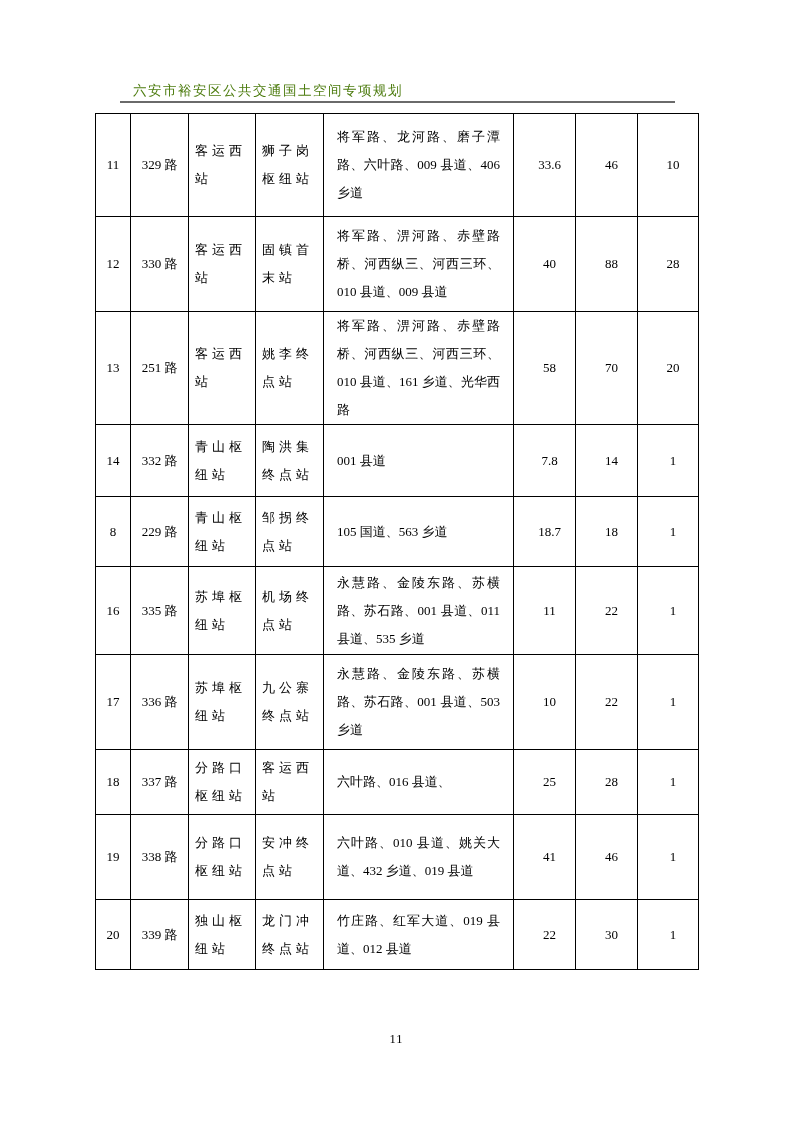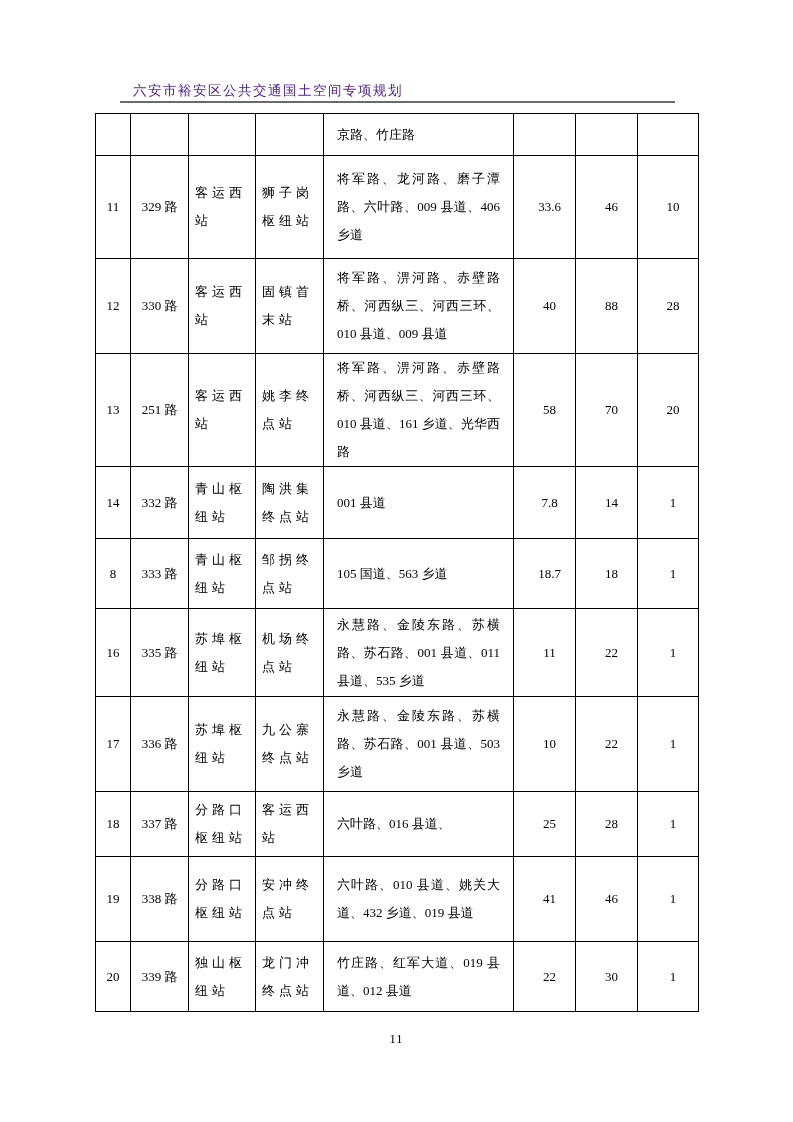--- a/index.html
+++ b/index.html
@@ -8,21 +8,21 @@
     width: 793px; height: 1122px;
     position: relative;
     font-family: "Liberation Serif", "DejaVu Serif", serif;
     color: #000;
   }
   .header-title {
     position: absolute;
     left: 133px; top: 82px;
     font-size: 13.5px;
     letter-spacing: 1.5px;
-    color: #4c1d95;
+    color: #4d7c0f;
     white-space: nowrap;
   }
   .header-rule {
     position: absolute;
     left: 120px; top: 101px;
     width: 555px; height: 2px;
     background: #6a6a6a;
   }
   table.route-table {
     position: absolute;
@@ -83,30 +83,20 @@
     <col style="width:35px">
       <col style="width:58px">
       <col style="width:67px">
       <col style="width:68px">
     <col style="width:190px">
       <col style="width:62px">
       <col style="width:62px">
       <col style="width:61px">
   </colgroup>
   <tbody>
-    <tr class="r0">
-      <td class="c-index"></td>
-      <td class="c-route"></td>
-      <td class="c-station"></td>
-      <td class="c-station"></td>
-      <td class="c-roads">京路、竹庄路</td>
-      <td class="c-num"></td>
-      <td class="c-num"></td>
-      <td class="c-num"></td>
-    </tr>
     <tr class="r1">
       <td class="c-index">11</td>
       <td class="c-route">329 路</td>
       <td class="c-station">客运西站</td>
       <td class="c-station">狮子岗枢纽站</td>
       <td class="c-roads">将军路、龙河路、磨子潭路、六叶路、009 县道、406 乡道</td>
       <td class="c-num">33.6</td>
       <td class="c-num">46</td>
       <td class="c-num">10</td>
     </tr>
@@ -135,21 +125,21 @@
       <td class="c-route">332 路</td>
       <td class="c-station">青山枢纽站</td>
       <td class="c-station">陶洪集终点站</td>
       <td class="c-roads">001 县道</td>
       <td class="c-num">7.8</td>
       <td class="c-num">14</td>
       <td class="c-num">1</td>
     </tr>
     <tr class="r5">
       <td class="c-index">8</td>
-      <td class="c-route">333 路</td>
+      <td class="c-route">229 路</td>
       <td class="c-station">青山枢纽站</td>
       <td class="c-station">邹拐终点站</td>
       <td class="c-roads">105 国道、563 乡道</td>
       <td class="c-num">18.7</td>
       <td class="c-num">18</td>
       <td class="c-num">1</td>
     </tr>
     <tr class="r6">
       <td class="c-index">16</td>
       <td class="c-route">335 路</td>

